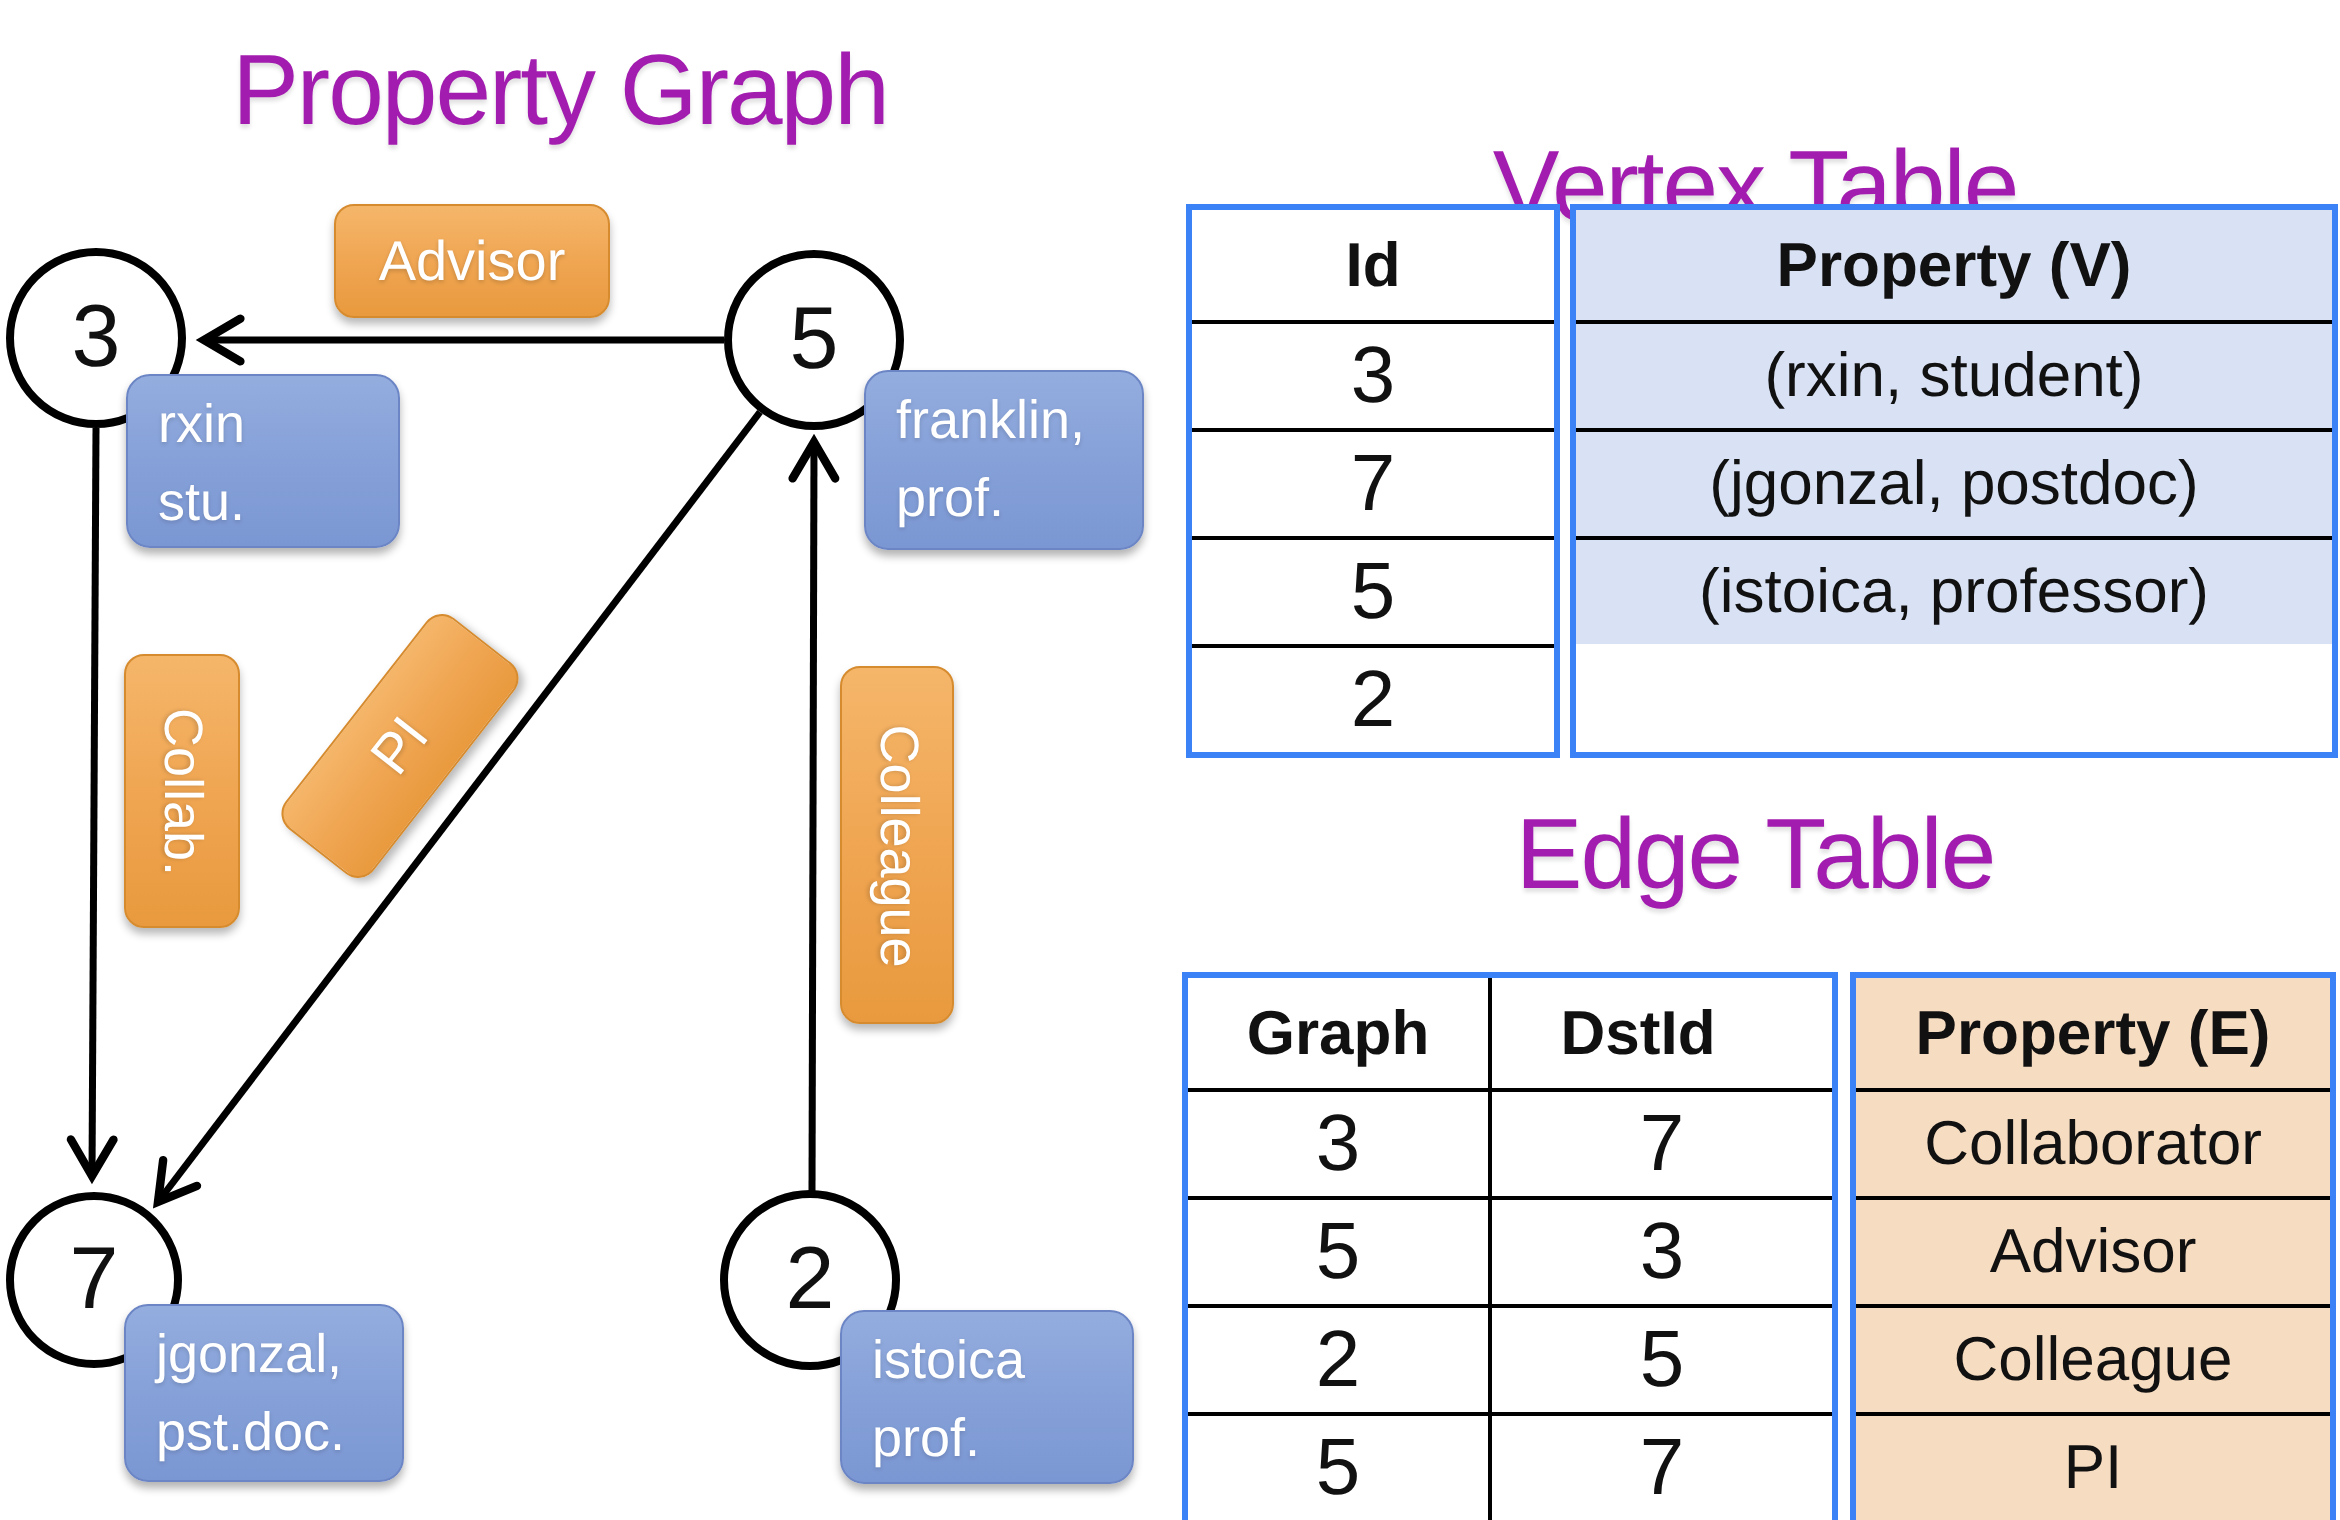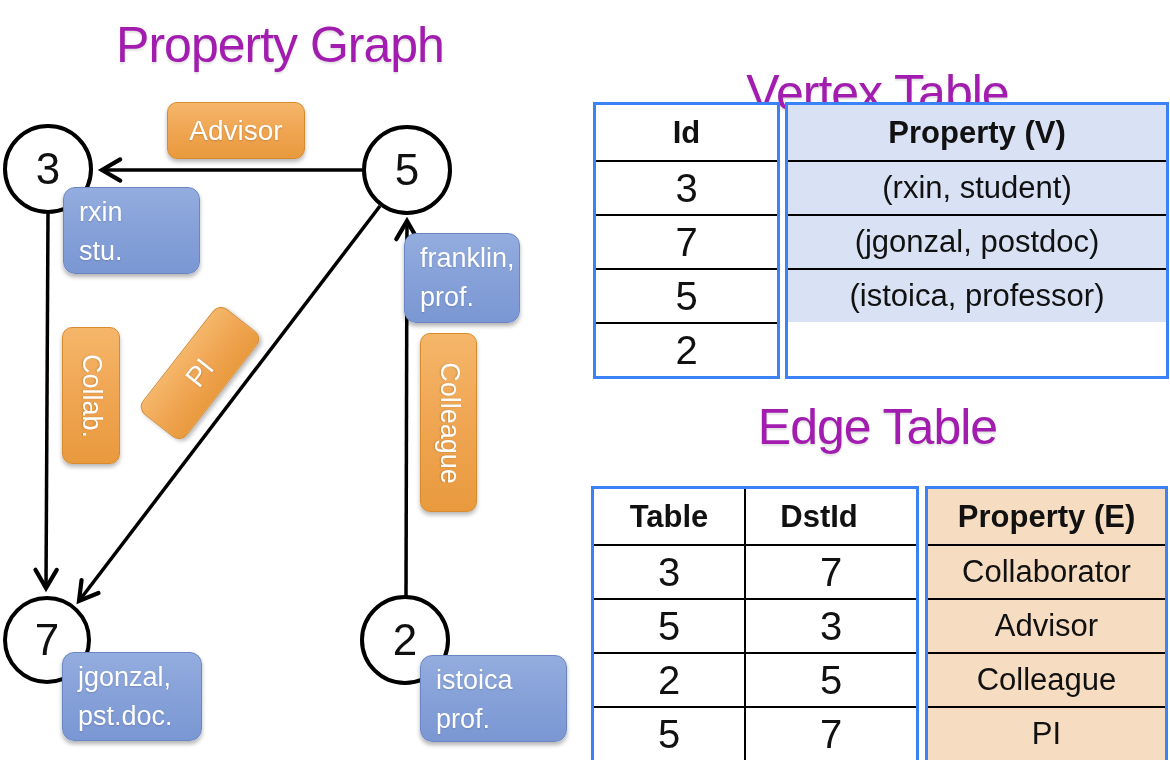--- a/index.html
+++ b/index.html
@@ -101,21 +101,21 @@
     <span>7</span>
   </div>
   <div class="node" style="left:360px;top:595px;width:90px;height:90px;">
     <span>2</span>
   </div>
 
   <div class="vbox" style="left:63px;top:187px;width:137px;height:87px;">
     <div>rxin</div>
     <div>stu.</div>
   </div>
-  <div class="vbox" style="left:404px;top:185px;width:116px;height:90px;margin-top:48px;">
+  <div class="vbox" style="left:432px;top:185px;width:140px;height:90px;">
     <div>franklin,</div>
     <div>prof.</div>
   </div>
   <div class="vbox" style="left:62px;top:652px;width:140px;height:89px;">
     <div>jgonzal,</div>
     <div>pst.doc.</div>
   </div>
   <div class="vbox" style="left:420px;top:655px;width:147px;height:87px;">
     <div>istoica</div>
     <div>prof.</div>
@@ -134,21 +134,21 @@
       <div class="trow txt">(rxin, student)</div>
       <div class="trow txt">(jgonzal, postdoc)</div>
       <div class="trow txt">(istoica, professor)</div>
     </div>
   </div>
 
   <div class="tbl" style="left:591px;top:486px;gap:6px;">
     <div class="sub" style="width:328px;">
       <div class="trow hdr">
         <div class="twocol">
-          <div class="c" style="width:150px;">Table</div>
+          <div class="c" style="width:150px;">Graph</div>
           <div class="c right" style="width:148px;">DstId</div>
         </div>
       </div>
       <div class="trow num">
         <div class="twocol">
           <div class="c" style="width:150px;">3</div>
           <div class="c right" style="width:172px;">7</div>
         </div>
       </div>
       <div class="trow num">

